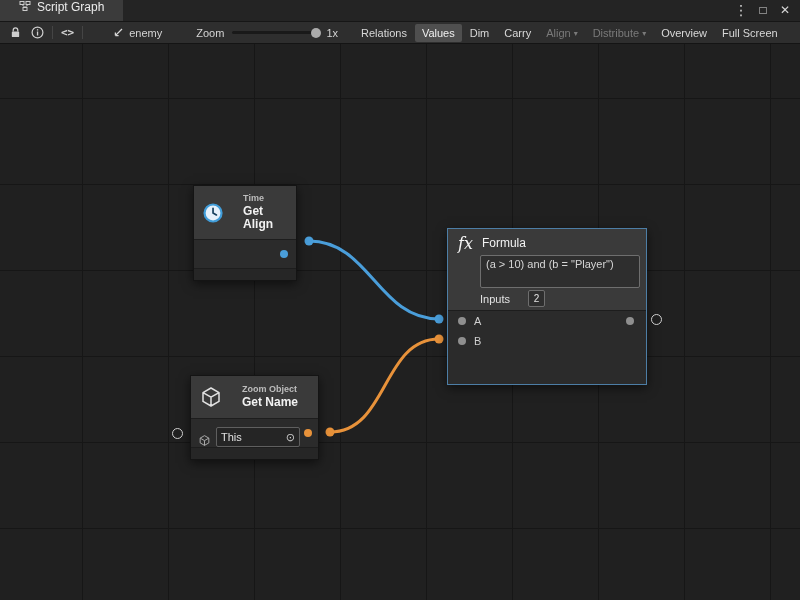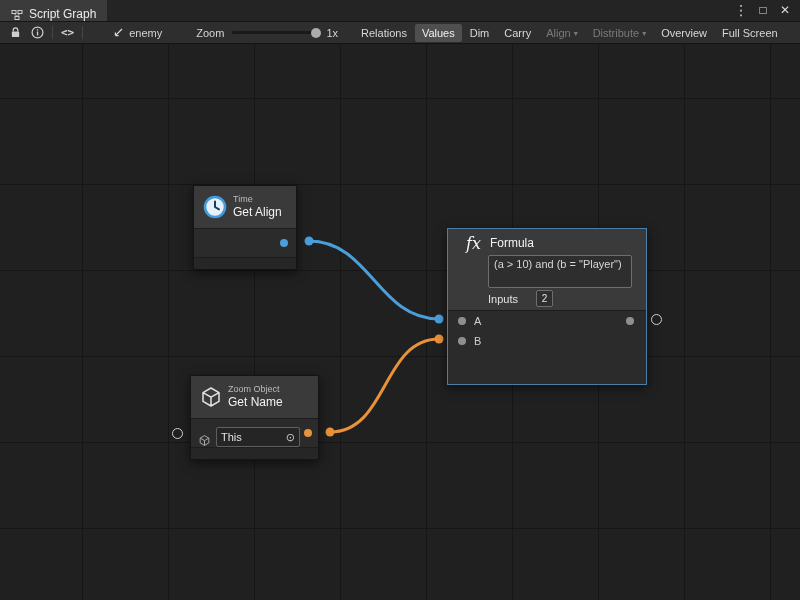--- a/index.html
+++ b/index.html
@@ -3,21 +3,21 @@
 <meta charset="utf-8">
 <style>
   html,body{margin:0;padding:0;width:800px;height:600px;overflow:hidden;
     font-family:"Liberation Sans",sans-serif;background:#202020;color:#ddd;
     cursor:default;-webkit-user-select:none;user-select:none;}
   .window{position:relative;width:800px;height:600px;}
 
   
   .titlebar{height:22px;background:#242424;display:flex;align-items:stretch;
     border-bottom:1px solid #161616;box-sizing:border-box;}
-  .tab{background:#3b3b3b;display:flex;align-items:flex-end;gap:6px;padding:0 11px;
+  .tab{background:#3b3b3b;display:flex;align-items:flex-start;gap:6px;padding:0 19px;
     font-size:12px;color:#ececec;}
   .win-controls{margin-left:auto;display:flex;align-items:center;padding-right:4px;}
   .win-icon{width:22px;text-align:center;color:#d6d6d6;font-size:12px;line-height:21px;}
   .win-icon.menu{font-size:14px;}
 
   
   .toolbar{height:22px;background:#2e2e2e;display:flex;align-items:center;
     font-size:11px;color:#d4d4d4;padding:0 5px;border-bottom:1px solid #141414;
     box-sizing:border-box;white-space:nowrap;}
   .tbtn{display:flex;align-items:center;justify-content:center;height:18px;
@@ -41,38 +41,38 @@
     background-image:
       linear-gradient(to right,#161616 1px,transparent 1px),
       linear-gradient(to bottom,#161616 1px,transparent 1px);
     background-size:86px 86px;background-position:82px 54px;}
   .wires{position:absolute;top:0;left:0;}
 
   
   .node{position:absolute;border:1px solid #141414;box-sizing:border-box;
     box-shadow:0 3px 10px rgba(0,0,0,.55);background:#2b2b2b;}
   .node.selected{border-color:#4d7ea6;}
-  .nhead{background:#3a3a3a;display:flex;align-items:center;gap:5px;padding:8px 8px;}
+  .nhead{background:#3a3a3a;display:flex;align-items:center;gap:19px;padding:8px 8px;font-weight:bold;}
   .ntxt{display:flex;flex-direction:column;line-height:1.1;}
   .ncat{font-size:9px;color:#bdbdbd;}
   .ntitle{font-size:12px;color:#f2f2f2;margin-top:1px;}
   .nbody{background:#2b2b2b;border-top:1px solid #1d1d1d;position:relative;}
   .nfoot{background:#262626;border-top:1px solid #1d1d1d;height:11px;}
   .dot{width:8px;height:8px;border-radius:50%;position:absolute;}
   .dot.right{right:8px;top:50%;transform:translateY(-50%);}
   .dot-blue{background:#4a9eda;}
   .dot-orange{background:#e8923a;}
   .dot-gray{background:#8f8f8f;}
   .ring{position:absolute;width:9px;height:9px;border:1px solid #cfcfcf;border-radius:50%;}
 
   .node-gettime{left:193px;top:141px;width:104px;}
   .node-gettime .nbody{height:28px;}
 
   .node-formula{left:447px;top:184px;width:200px;}
-  .f-head{background:#3a3a3a;padding:4px 8px 4px;}
+  .f-head{background:#3a3a3a;padding:4px 0 4px;}
   .f-titlerow{display:flex;align-items:center;gap:9px;padding:0 10px;height:20px;}
   .fx{font-family:"DejaVu Serif",serif;font-style:italic;font-size:16px;color:#f7f7f7;}
   .f-title{font-size:12px;color:#f2f2f2;}
   .f-expr{margin:2px 6px 0 32px;background:#2e2e2e;border:1px solid #6e6e6e;border-radius:2px;
     padding:2px 5px;font-size:11px;line-height:1.2;color:#d6d6d6;min-height:27px;}
   .f-inputs{display:flex;align-items:center;gap:18px;margin:3px 0 0 32px;font-size:11px;color:#e2e2e2;height:15px;}
   .f-count{width:15px;height:15px;background:#2e2e2e;border:1px solid #6e6e6e;border-radius:2px;
     text-align:center;line-height:15px;font-size:10px;box-sizing:content-box;}
   .f-body{background:#2b2b2b;border-top:1px solid #1d1d1d;height:73px;position:relative;}
   .f-row{position:relative;height:20px;display:flex;align-items:center;font-size:11px;color:#cfcfcf;padding-left:26px;}

